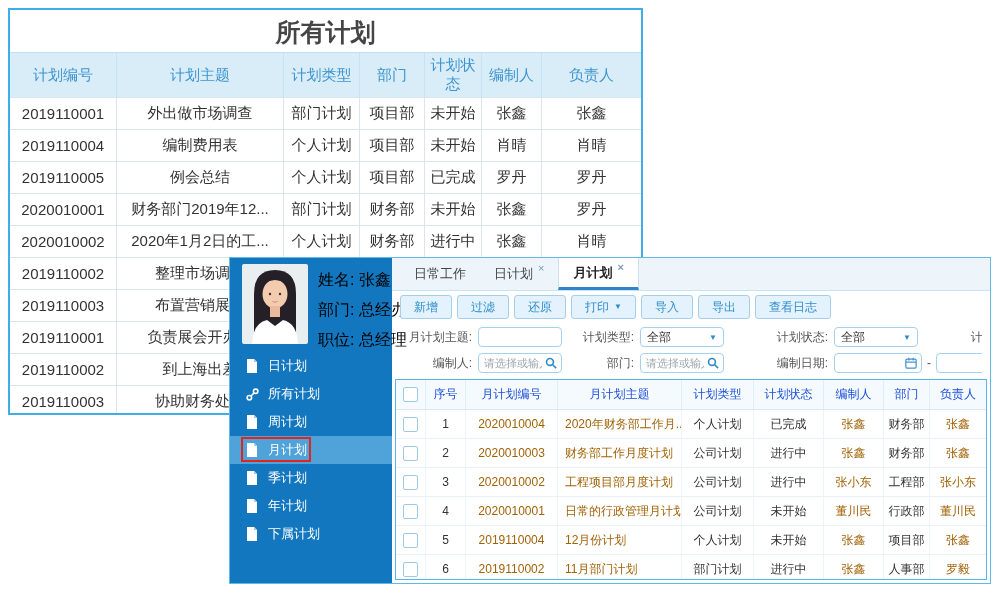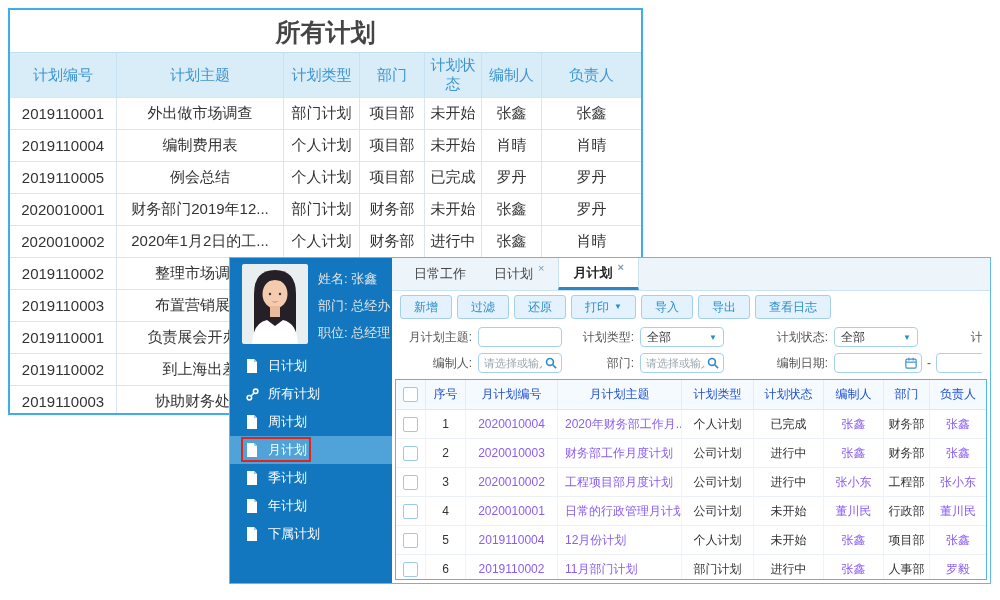--- a/index.html
+++ b/index.html
@@ -19,21 +19,21 @@
   .bg-cell{display:flex;align-items:center;justify-content:center;font-size:15px;color:#333;
     border-right:1px solid #D9E6EF;box-sizing:border-box;overflow:hidden;white-space:nowrap;}
   .bgc0{width:107px}.bgc1{width:167px}.bgc2{width:76px}.bgc3{width:65px}
   .bgc4{width:57px}.bgc5{width:60px}.bgc6{flex:1}
   
   .panel{position:absolute;left:229px;top:257px;width:762px;height:327px;border:1px solid #5FBAE8;
     box-sizing:border-box;display:flex;background:#fff;overflow:hidden;}
   .sidebar{width:162px;background:#1377C0;flex-shrink:0;display:flex;flex-direction:column;}
   .profile{display:flex;padding:6px 6px 4px 12px;height:84px;box-sizing:content-box;}
   .photo{width:66px;height:80px;flex-shrink:0;border-radius:2px;overflow:hidden;}
-  .pinfo{margin-left:10px;color:#e5e5e5;font-size:13px;padding-top:6px;}
+  .pinfo{margin-left:10px;color:#000000;font-size:16px;padding-top:6px;}
   .pinfo div{margin-bottom:9px;white-space:nowrap;}
   .side-section{height:26px;background:#0D6DB3;display:flex;align-items:center;padding:0 12px;color:#fff;}
   .sec-label{font-size:13px;font-weight:bold;flex:1;}
   .gear{display:flex;cursor:pointer;}
   .side-item{height:28px;display:flex;align-items:center;padding-left:16px;color:#fff;font-size:13px;
     position:relative;cursor:pointer;}
   .side-item .sicon{width:13px;height:14px;margin-right:9px;display:flex;align-items:center;}
   .side-item.selected{background:#4FA3D8;}
   .red-box{position:absolute;left:11px;top:1px;width:70px;height:25px;border:2px solid #E1251B;box-sizing:border-box;}
   
@@ -70,21 +70,21 @@
   .mtable{flex:1;margin:0 3px 3px;border:1px solid #55B6E8;box-sizing:border-box;display:flex;
     flex-direction:column;overflow:hidden;background:#fff;}
   .mhead{display:flex;height:30px;background:#F4FAFD;border-bottom:1px solid #DCE9F3;box-sizing:border-box;flex-shrink:0;}
   .mhcell{display:flex;align-items:center;justify-content:center;color:#1d4ed8;font-size:12px;
     border-right:1px solid #E2EDF5;box-sizing:border-box;}
   .mhcell:last-child,.mcell:last-child{border-right:none;}
   .mrow{display:flex;height:29px;border-bottom:1px solid #EAF0F5;box-sizing:border-box;flex-shrink:0;}
   .mcell{display:flex;align-items:center;justify-content:center;font-size:12px;color:#333;
     border-right:1px solid #EEF3F7;box-sizing:border-box;overflow:hidden;white-space:nowrap;}
   .mcell.left{justify-content:flex-start;padding-left:7px;}
-  .lnk{color:#8b5cf6;cursor:pointer;}
+  .lnk{color:#a16207;cursor:pointer;}
   .cb{width:13px;height:13px;border:1px solid #9CCBE8;border-radius:2px;background:#fff;cursor:pointer;}
   .mc0{width:30px}.mc1{width:40px}.mc2{width:92px}.mc3{width:124px}.mc4{width:72px}
   .mc5{width:70px}.mc6{width:60px}.mc7{width:46px}.mc8{flex:1}
 </style>
 </head>
 <body>
 
 <div class="bg-table">
   <div class="bg-title">所有计划</div>
   <div class="bg-header" id="bgHeader">

